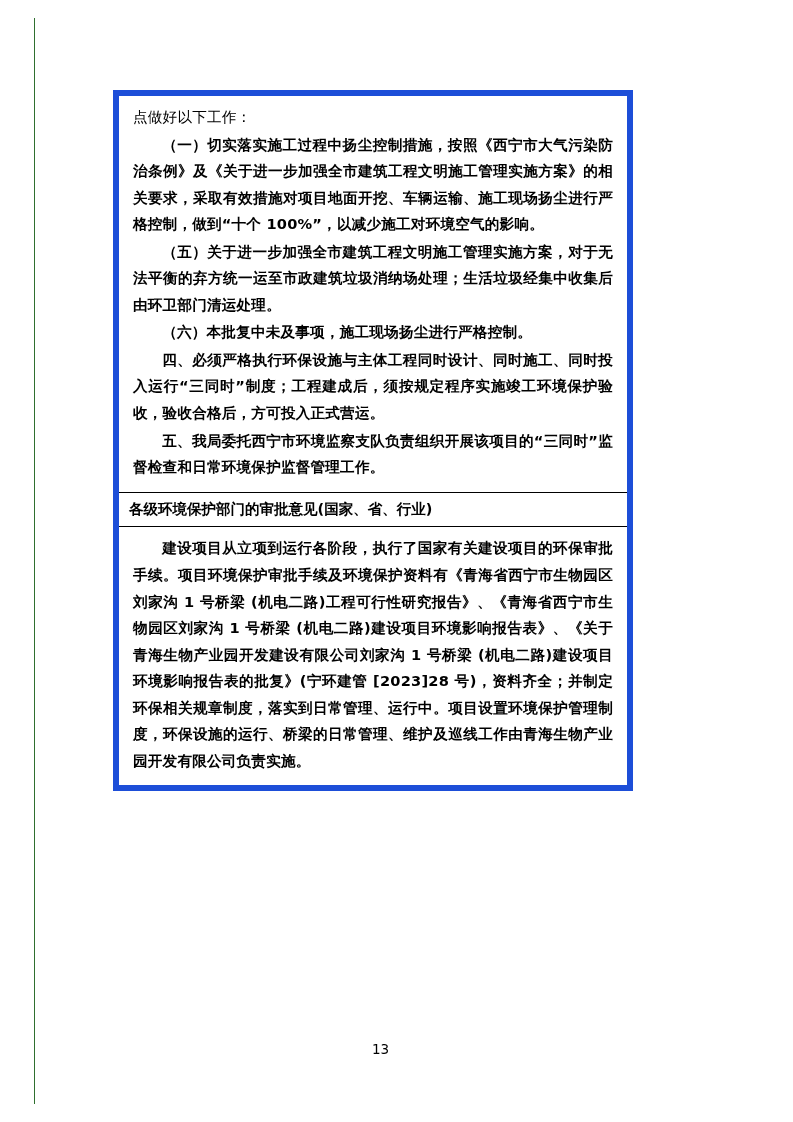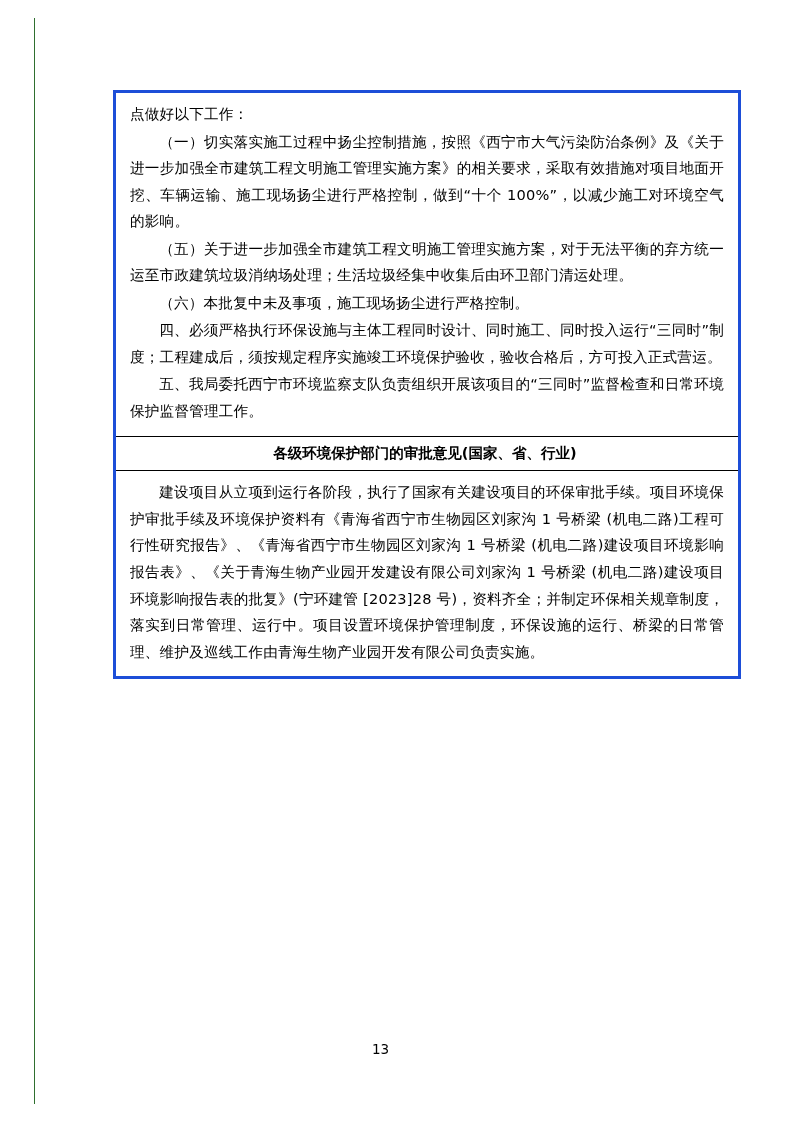--- a/index.html
+++ b/index.html
@@ -26,51 +26,51 @@
     left: 34px;
     top: 18px;
     width: 0;
     height: 1086px;
     border-left: 1px solid #2f6f2f;
   }
   .doc-table {
     position: absolute;
     left: 113px;
     top: 90px;
-    width: 628px;
-    border: 3px solid #1d4ed8;
+    width: 520px;
+    border: 6px solid #1d4ed8;
     box-sizing: border-box;
     border-collapse: collapse;
   }
   .cell {
     border-bottom: 1px solid #000;
     padding: 8px 14px 10px 14px;
     box-sizing: border-box;
   }
   .cell:last-child {
     border-bottom: none;
   }
   .section-heading {
     font-family: "DejaVu Sans", "Liberation Sans", sans-serif;
     font-weight: bold;
     font-size: 14.5px;
     line-height: 1.5;
     padding: 6px 14px 6px 10px;
-    text-align: center;
   }
   p.para {
     margin: 0 0 1px 0;
     font-size: 14.6px;
     line-height: 1.82;
     text-align: justify;
     text-justify: inter-ideograph;
     letter-spacing: 0.2px;
   }
   p.indent {
     text-indent: 2em;
+    font-weight: bold;
   }
   .page-number {
     position: absolute;
     left: 0;
     top: 1041px;
     width: 761px;
     text-align: center;
     font-size: 13.5px;
     font-family: "DejaVu Sans", "Liberation Sans", sans-serif;
   }

